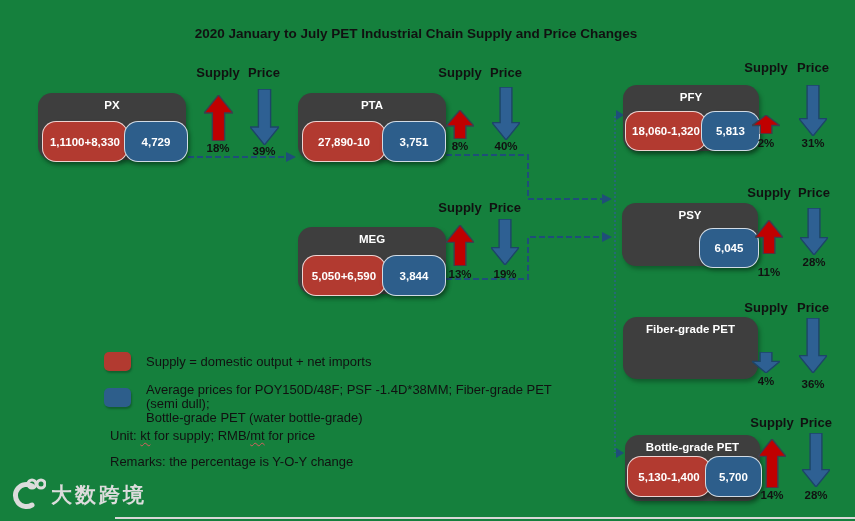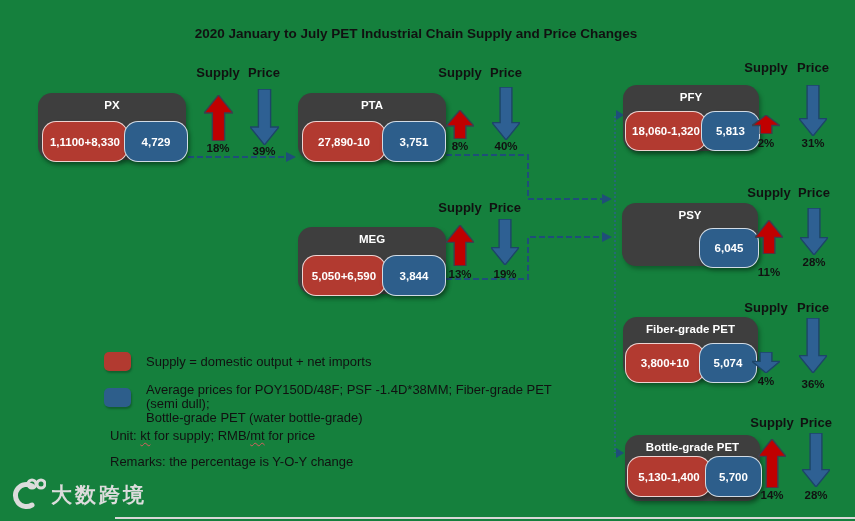--- a/index.html
+++ b/index.html
@@ -68,22 +68,20 @@
   <div class="pill blue" style="left:382px;top:255px;width:64px;height:41px">3,844</div>
 
   <div class="node-head" style="left:623px;top:85px;width:136px;height:66px"><span>PFY</span></div>
   <div class="pill red" style="left:625px;top:111px;width:82px;height:40px">18,060-1,320</div>
   <div class="pill blue" style="left:701px;top:111px;width:59px;height:40px">5,813</div>
 
   <div class="node-head" style="left:622px;top:203px;width:136px;height:63px"><span>PSY</span></div>
   <div class="pill blue" style="left:699px;top:228px;width:60px;height:40px">6,045</div>
 
   <div class="node-head" style="left:623px;top:317px;width:135px;height:62px"><span>Fiber-grade PET</span></div>
-  <div class="pill red" style="left:625px;top:343px;width:80px;height:40px">3,800+10</div>
-  <div class="pill blue" style="left:699px;top:343px;width:58px;height:40px">5,074</div>
 
   <div class="node-head" style="left:625px;top:435px;width:135px;height:66px"><span>Bottle-grade PET</span></div>
   <div class="pill red" style="left:627px;top:456px;width:84px;height:41px">5,130-1,400</div>
   <div class="pill blue" style="left:705px;top:456px;width:57px;height:41px">5,700</div>
 
   <div class="col" style="left:195px;top:65px">
     <span class="lbl">Supply</span>
     <svg class="arr red" width="29" height="46" style="margin-top:15px">
         <polygon points="14.5,0 29,18.0 20.6,18.0 20.6,46 8.4,46 8.4,18.0 0,18.0"></polygon>
       </svg>

